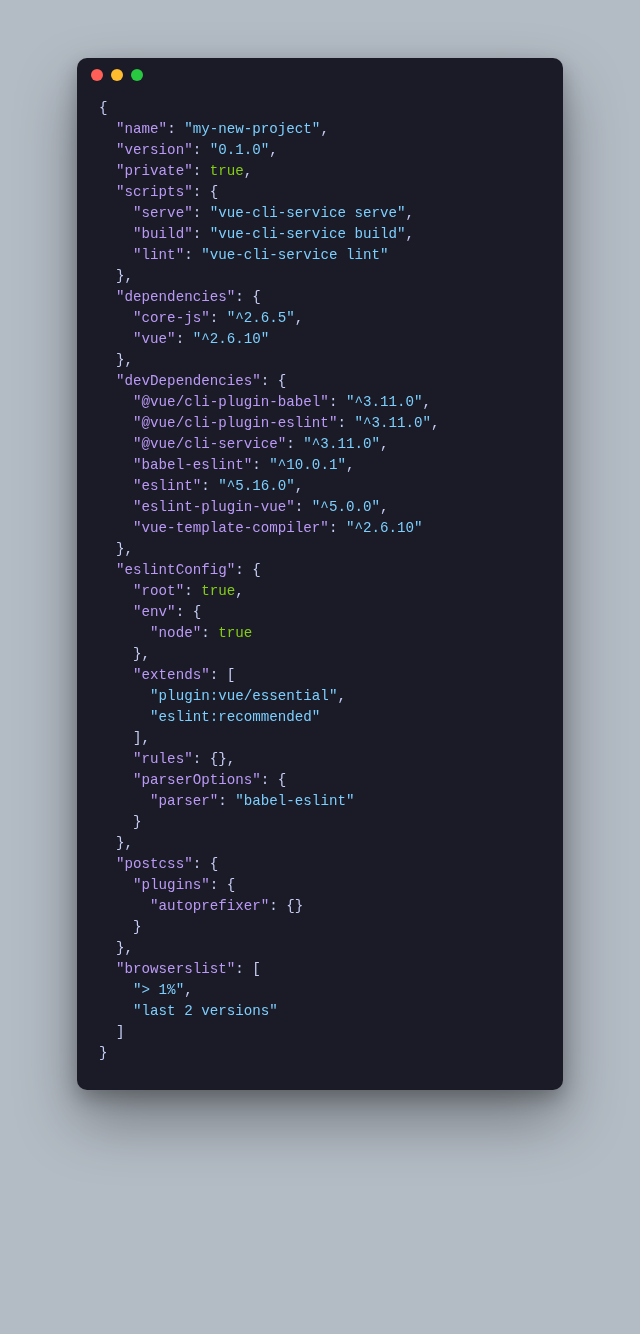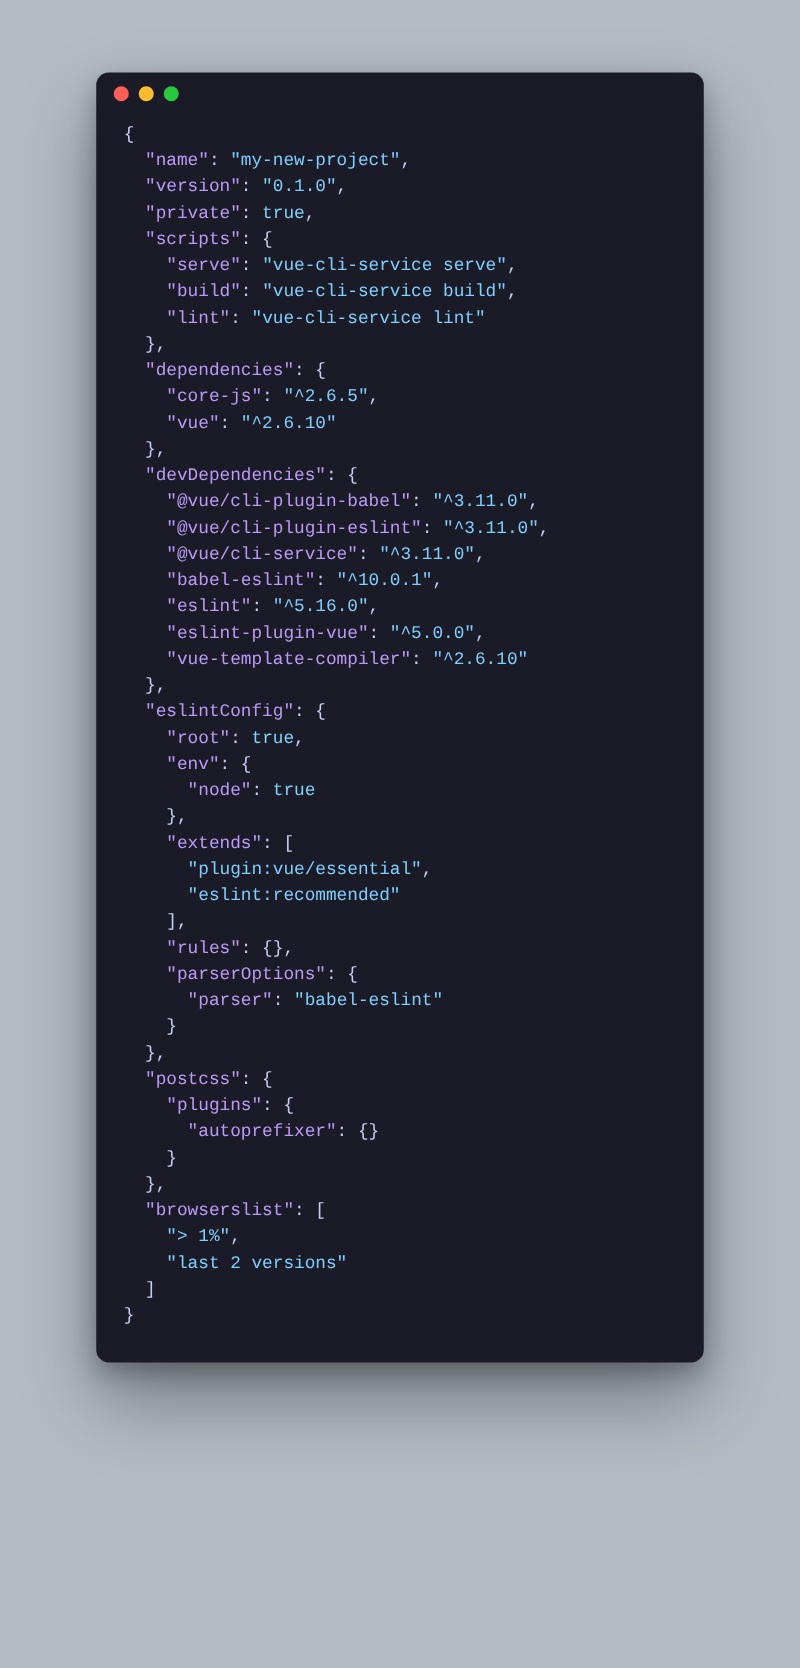--- a/index.html
+++ b/index.html
@@ -48,21 +48,21 @@
     padding: 6px 22px 4px 22px;
     font-size: 14.2px;
     line-height: 21px;
     white-space: pre;
     color: #c0caf5;
     font-family: "SFMono-Regular", Consolas, "Liberation Mono", Menlo, monospace;
   }
   .p { color: #c7cdf5; }      
   .k { color: #bb9af7; }      
   .s { color: #7dcfff; }      
-  .b { color: #7dd3fc; }      
+  .b { color: #84cc16; }      
 </style>
 </head>
 <body>
 <div class="stage">
   <div class="window">
     <div class="titlebar">
       <span class="dot red"></span>
       <span class="dot yellow"></span>
       <span class="dot green"></span>
     </div>

